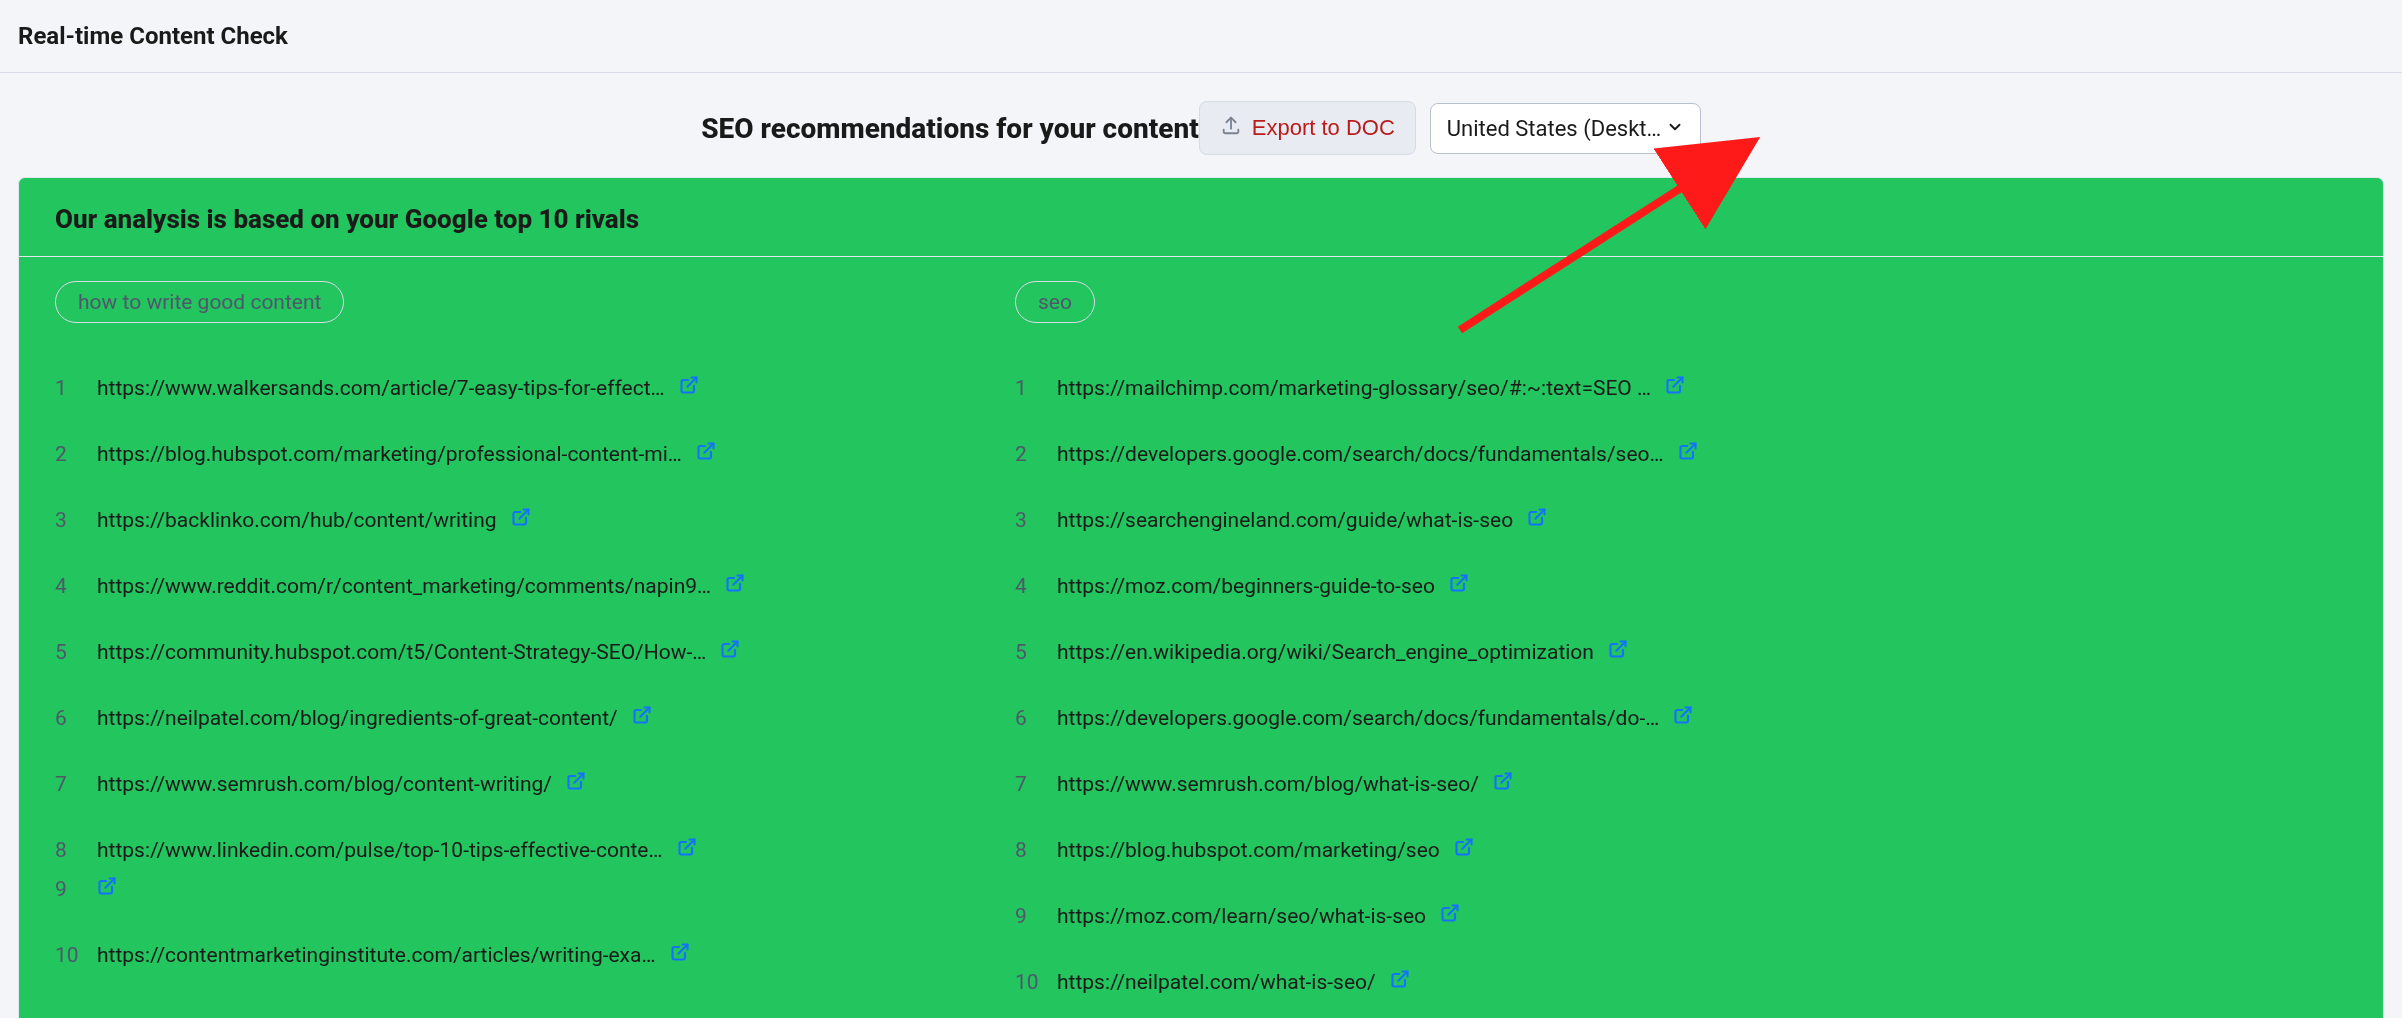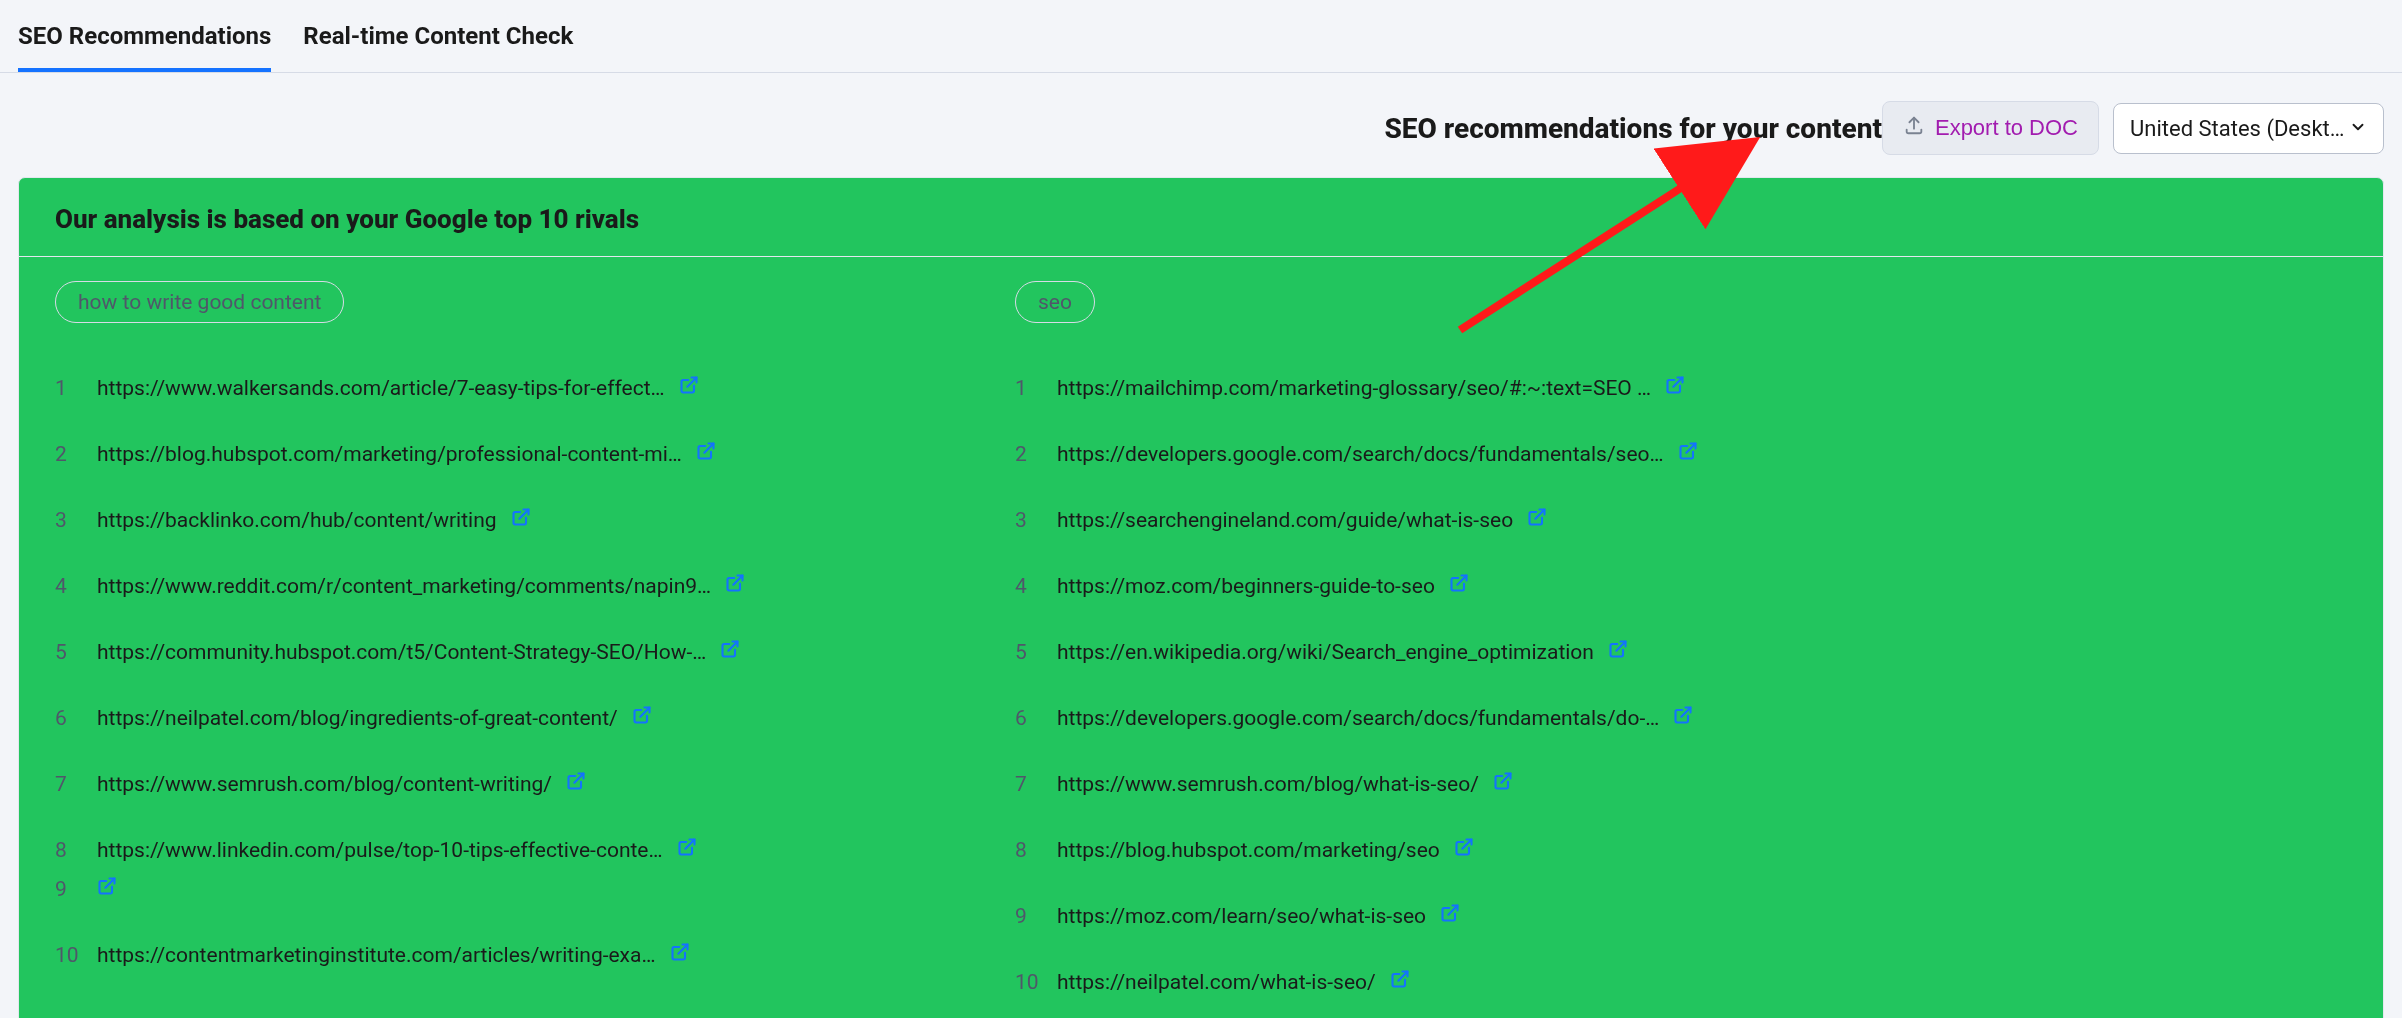--- a/index.html
+++ b/index.html
@@ -26,42 +26,42 @@
     padding: 22px 0 18px 0;
     cursor: pointer;
     border-bottom: 4px solid transparent;
   }
   .tab.active {
     border-bottom-color: #1472ff;
   }
   .header-row {
     display: flex;
     align-items: center;
-    justify-content: flex-end;
+    justify-content: center;
     padding: 28px 18px 22px 18px;
   }
   .header-title {
     font-size: 28px;
     font-weight: 800;
   }
   .header-actions {
     display: flex;
     gap: 14px;
     align-items: center;
   }
   .btn-export {
     display: inline-flex;
     align-items: center;
     gap: 10px;
     background: #e8ebf1;
     border: 1px solid #d6dbe6;
     border-radius: 8px;
     padding: 12px 20px;
     font-size: 22px;
-    color: #a21caf;
+    color: #b91c1c;
     cursor: pointer;
     font-weight: 500;
   }
   .btn-export svg { width: 22px; height: 22px; }
   .select-loc {
     display: inline-flex;
     align-items: center;
     justify-content: space-between;
     background: #fff;
     border: 1px solid #b9c0cd;
@@ -164,21 +164,20 @@
     height: 220px;
     pointer-events: none;
   }
 </style>
 </head>
 <body>
 
 <div class="page-wrap" style="position:relative;">
 
   <div class="tabs-bar">
-    <div class="tab active">SEO Recommendations</div>
     <div class="tab">Real-time Content Check</div>
   </div>
 
   <div class="header-row">
     <div class="header-title">SEO recommendations for your content</div>
     <div class="header-actions">
       <button class="btn-export">
         <span>
           <svg viewBox="0 0 24 24" fill="none" stroke="#7a8291" stroke-width="2" stroke-linecap="round" stroke-linejoin="round">
             <path d="M4 17v2a2 2 0 0 0 2 2h12a2 2 0 0 0 2-2v-2"></path>

